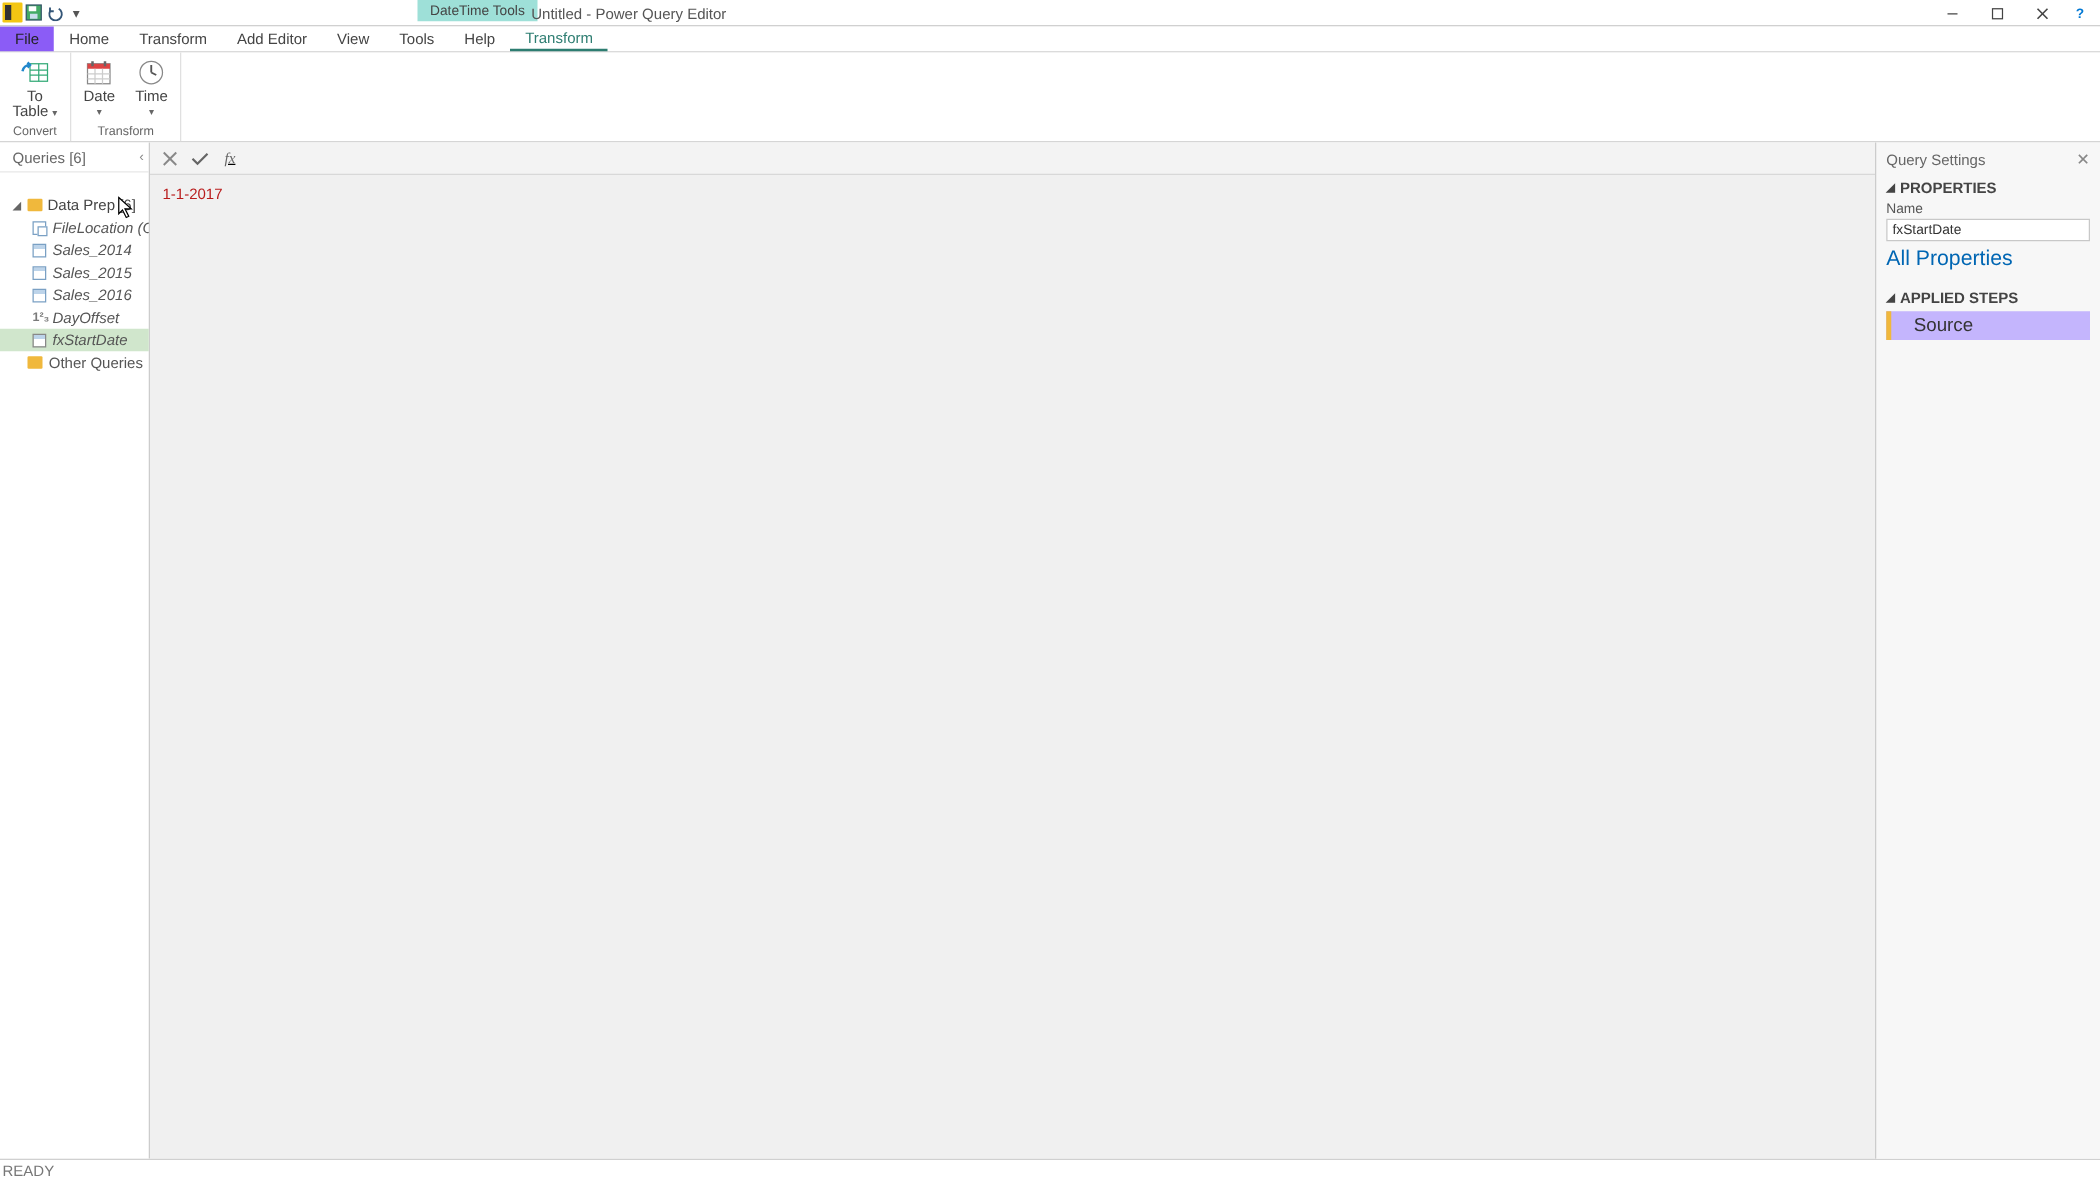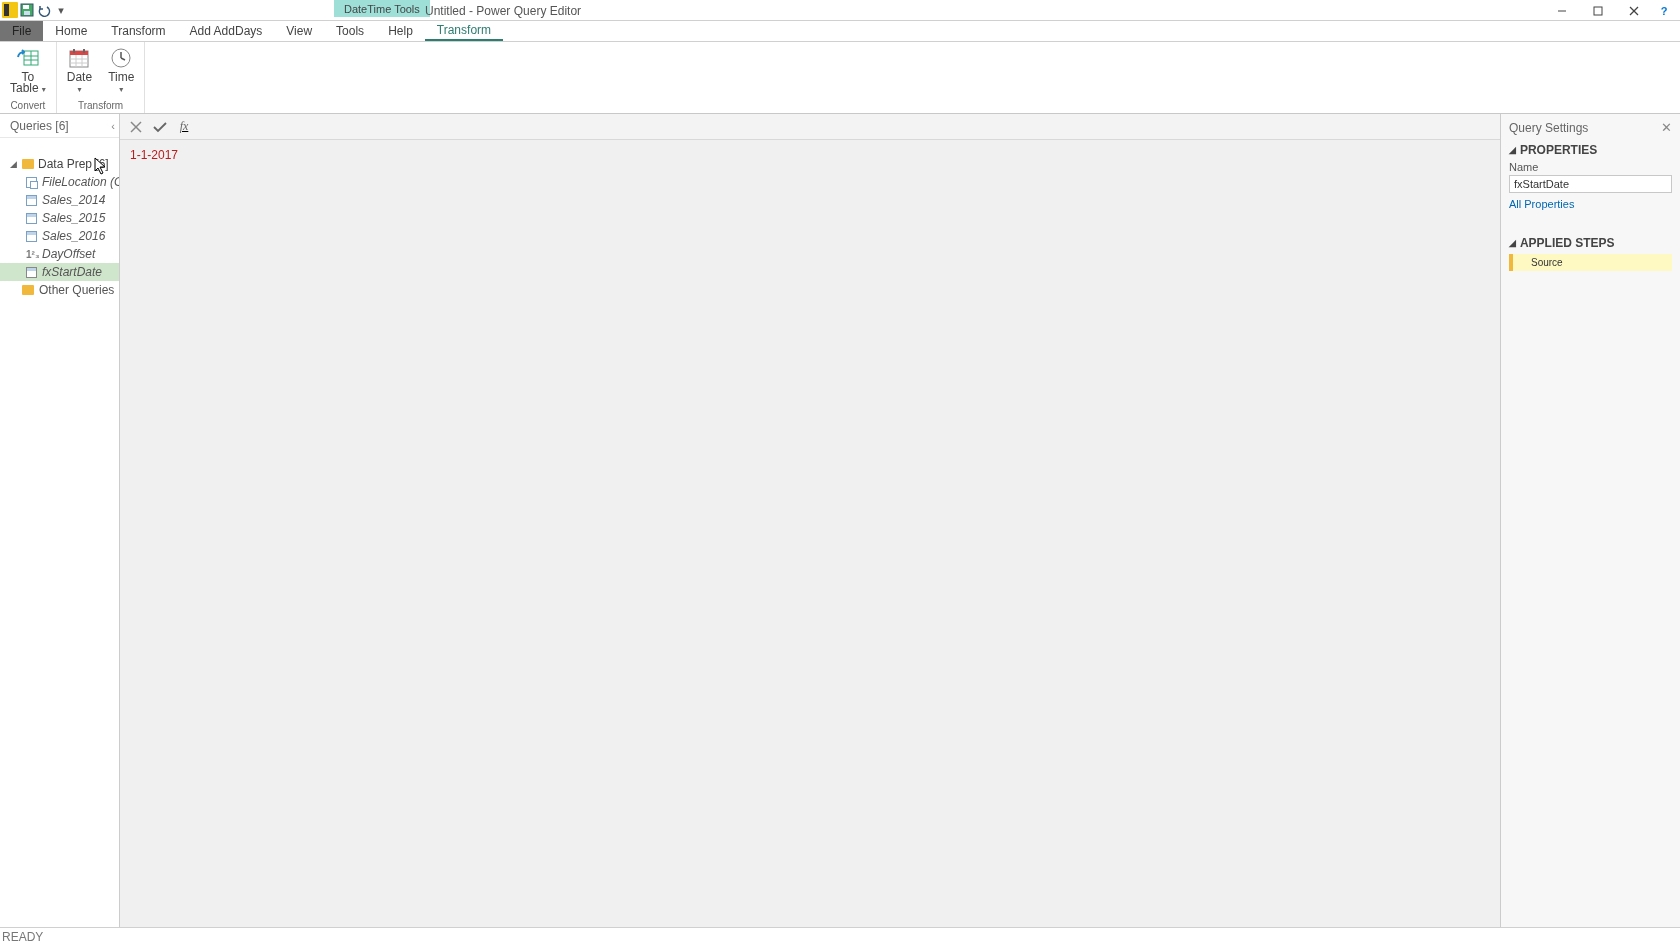--- a/index.html
+++ b/index.html
@@ -13,21 +13,21 @@
 .app-icon::after { content: ""; position: absolute; left: 2px; top: 2px; width: 5px; height: 12px; background: #333; }
 .context-tab { position: absolute; left: 334px; top: 0; height: 17px; padding: 0 10px; background: #9ee0d8; color: #444; font-size: 11px; display: flex; align-items: center; }
 .title-text { position: absolute; left: 425px; top: 0; height: 21px; display: flex; align-items: center; color: #555; font-size: 12px; }
 .titlebar-right { position: absolute; right: 0; top: 0; display: flex; height: 21px; }
 .win-btn { width: 36px; height: 21px; display: flex; align-items: center; justify-content: center; color: #444; font-size: 11px; cursor: pointer; }
 .win-btn.help { width: 24px; color: #0078d4; font-weight: bold; margin-right: 4px; }
 
 
 .menubar { height: 21px; background: #fff; display: flex; align-items: stretch; border-bottom: 1px solid #d0d0d0; }
 .menu-tab { padding: 0 12px; display: flex; align-items: center; color: #444; font-size: 12px; cursor: pointer; }
-.menu-tab.file { background: #737373; color: #222; font-weight: 500; }
+.menu-tab.file { background: #8b5cf6; color: #222; font-weight: 500; }
 .menu-tab.active { border-bottom: 2px solid #2d7d71; color: #2d7d71; }
 
 
 .ribbon { height: 72px; background: #fff; border-bottom: 1px solid #c8c8c8; display: flex; }
 .ribbon-group { border-right: 1px solid #e0e0e0; padding: 2px 6px 0 6px; display: flex; flex-direction: column; align-items: center; }
 .ribbon-group-items { display: flex; gap: 8px; flex: 1; align-items: flex-start; }
 .ribbon-btn { display: flex; flex-direction: column; align-items: center; gap: 2px; cursor: pointer; padding: 2px 4px; min-width: 32px; }
 .ribbon-btn-icon { width: 24px; height: 24px; display: flex; align-items: center; justify-content: center; }
 .ribbon-btn-label { font-size: 11px; color: #444; text-align: center; line-height: 11px; }
 .ribbon-group-label { font-size: 10px; color: #666; padding-bottom: 2px; }
@@ -66,23 +66,23 @@
 .preview { padding: 8px 10px; color: #b91c1c; font-size: 12px; }
 
 
 .settings-panel { width: 180px; background: #f7f7f7; border-left: 1px solid #ccc; padding: 6px 8px; position: relative; }
 .settings-title { font-size: 13px; color: #666; margin-bottom: 8px; display: flex; align-items: center; justify-content: space-between; }
 .settings-close { cursor: pointer; color: #888; font-size: 13px; }
 .section-hdr { font-size: 11px; font-weight: bold; color: #444; margin: 6px 0 4px; display: flex; align-items: center; gap: 4px; }
 .section-hdr .tri { font-size: 9px; }
 .prop-label { font-size: 11px; color: #555; margin-bottom: 2px; }
 .prop-input { width: 100%; border: 1px solid #c8c8c8; background: #fff; padding: 2px 4px; font-size: 11px; color: #333; margin-bottom: 4px; }
-.all-props { font-size: 11px; color: #0066b3; cursor: pointer; margin-bottom: 20px; display: inline-block; }
+.all-props { font-size: 17px; color: #0066b3; cursor: pointer; margin-bottom: 8px; display: inline-block; }
 .steps-list { border: none; }
-.step-item { padding: 3px 2px 3px 18px; font-size: 10px; color: #333; border-left: 4px solid #f0b83c; background: #fef9c3; cursor: pointer; }
+.step-item { padding: 3px 2px 3px 18px; font-size: 15px; color: #333; border-left: 4px solid #f0b83c; background: #c4b5fd; cursor: pointer; }
 
 
 .statusbar { height: 18px; background: #fff; border-top: 1px solid #d0d0d0; display: flex; align-items: center; padding: 0 2px; font-size: 10px; color: #777; }
 
 
 .cursor-img { position: absolute; left: 94px; top: 157px; font-size: 14px; color: #000; pointer-events: none; z-index: 10; }
 
 svg { display: block; }
 </style>
 </head>
@@ -128,21 +128,21 @@
         </svg>
     </div>
     <div class="win-btn help">?</div>
   </div>
 </div>
 
 <div class="menubar">
   <div class="menu-tab file">File</div>
   <div class="menu-tab">Home</div>
   <div class="menu-tab">Transform</div>
-  <div class="menu-tab">Add AddDays</div>
+  <div class="menu-tab">Add Editor</div>
   <div class="menu-tab">View</div>
   <div class="menu-tab">Tools</div>
   <div class="menu-tab">Help</div>
   <div class="menu-tab active">Transform</div>
 </div>
 
 <div class="ribbon">
   <div class="ribbon-group">
     <div class="ribbon-group-items">
       <div class="ribbon-btn">

